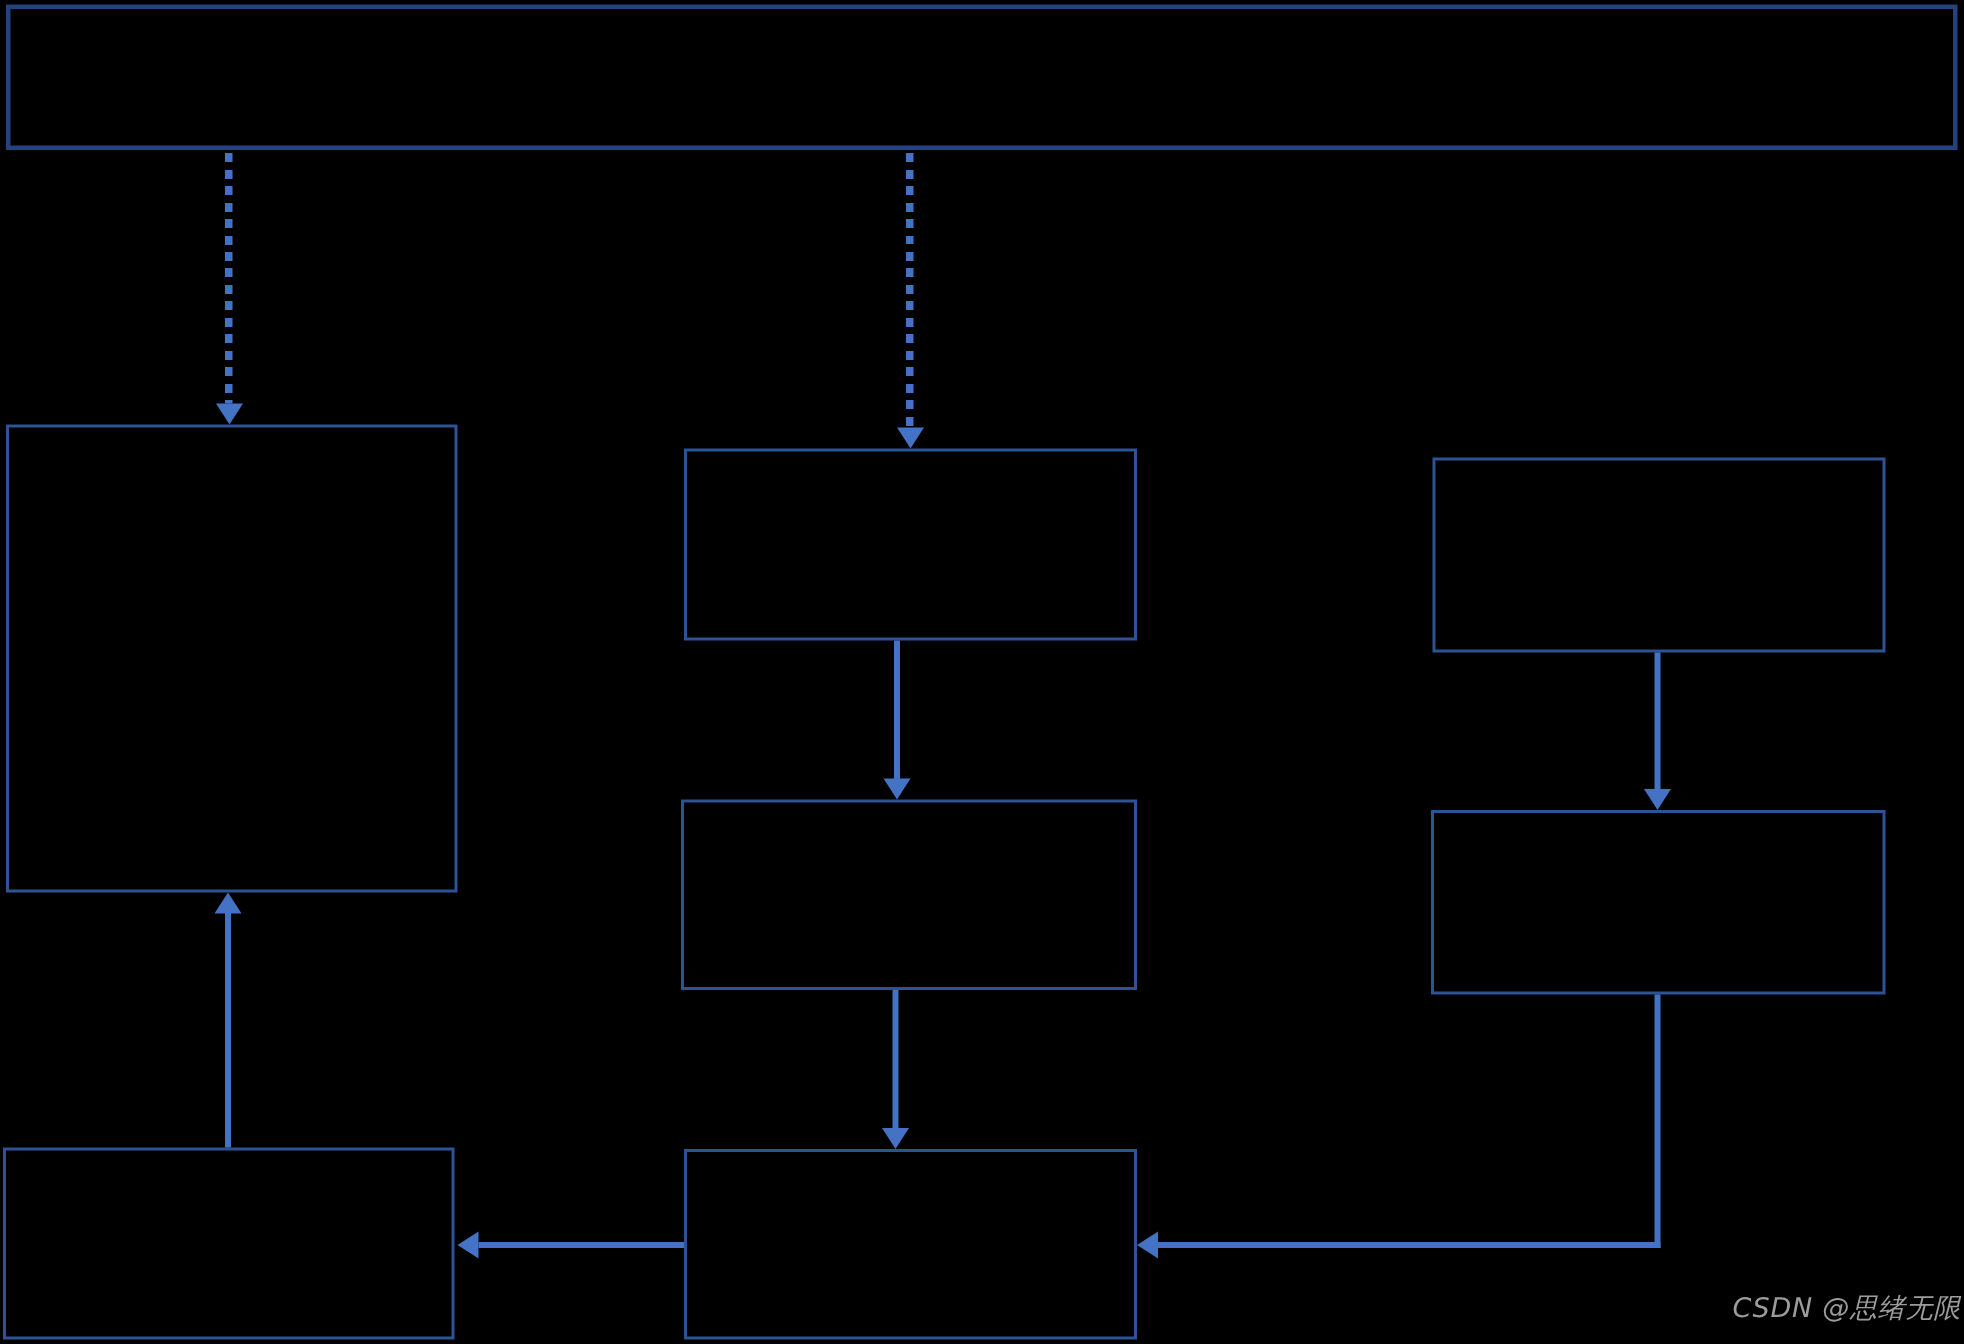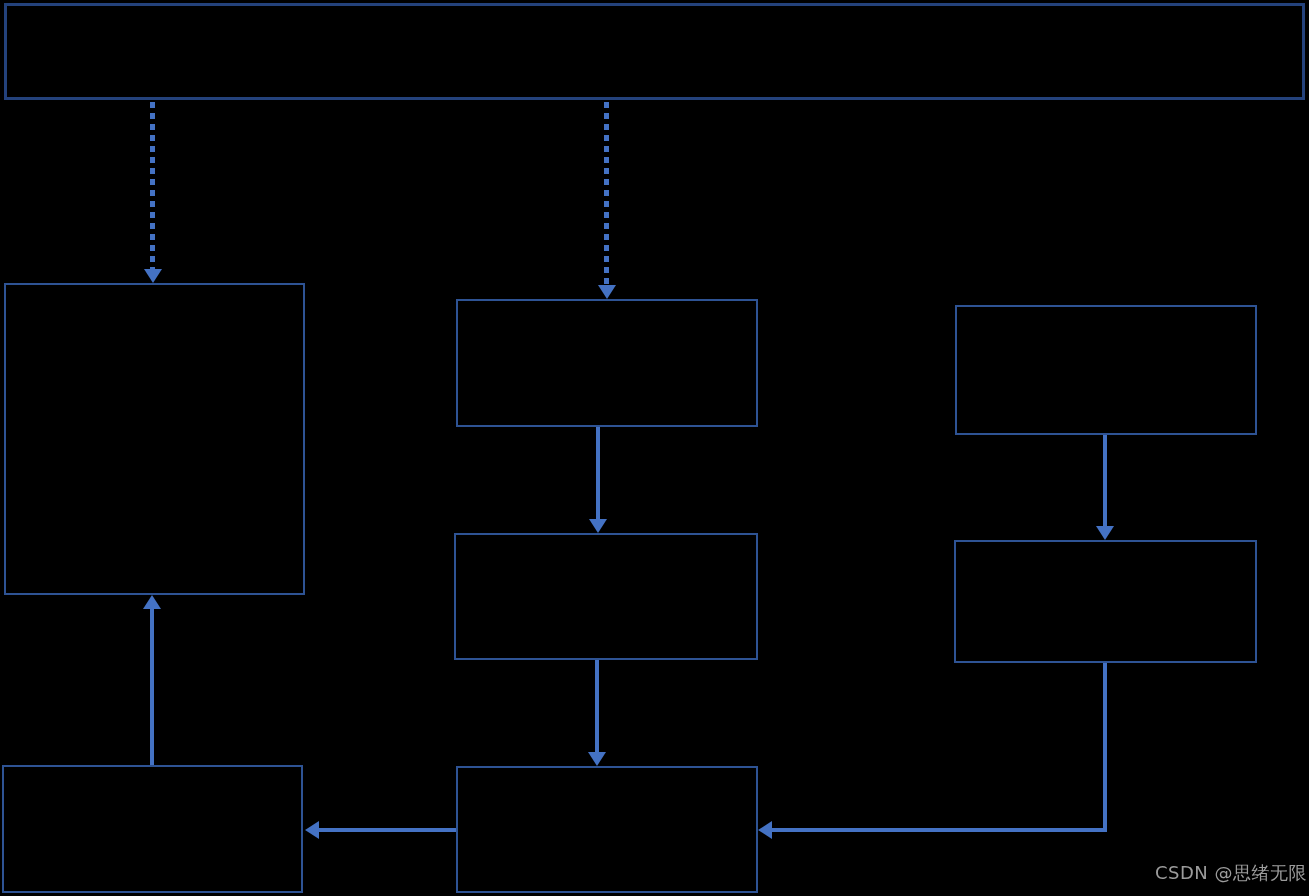--- a/index.html
+++ b/index.html
@@ -9,21 +9,21 @@
     --arrow: #4472C4;
     --watermark: #9C9C9C;
   }
   * { margin: 0; padding: 0; box-sizing: border-box; }
   html, body {
     width: 1309px; height: 896px;
     background: var(--bg);
     overflow: hidden;
     font-family: "DejaVu Sans", "Liberation Sans", sans-serif;
   }
-  .stage { position: relative; width: 1245px; height: 896px; background: var(--bg); }
+  .stage { position: relative; width: 1245px; height: 896px; background: var(--bg); font-style: italic; }
 
   
   .node {
     position: absolute;
     border: 2px solid var(--box-border);
     background: transparent;
   }
   .node.topbar { border: 3px solid var(--topbar-border); }
 
   #top-bar        { left: 4px;    top: 3px;   width: 1301px; height: 97px;  }

